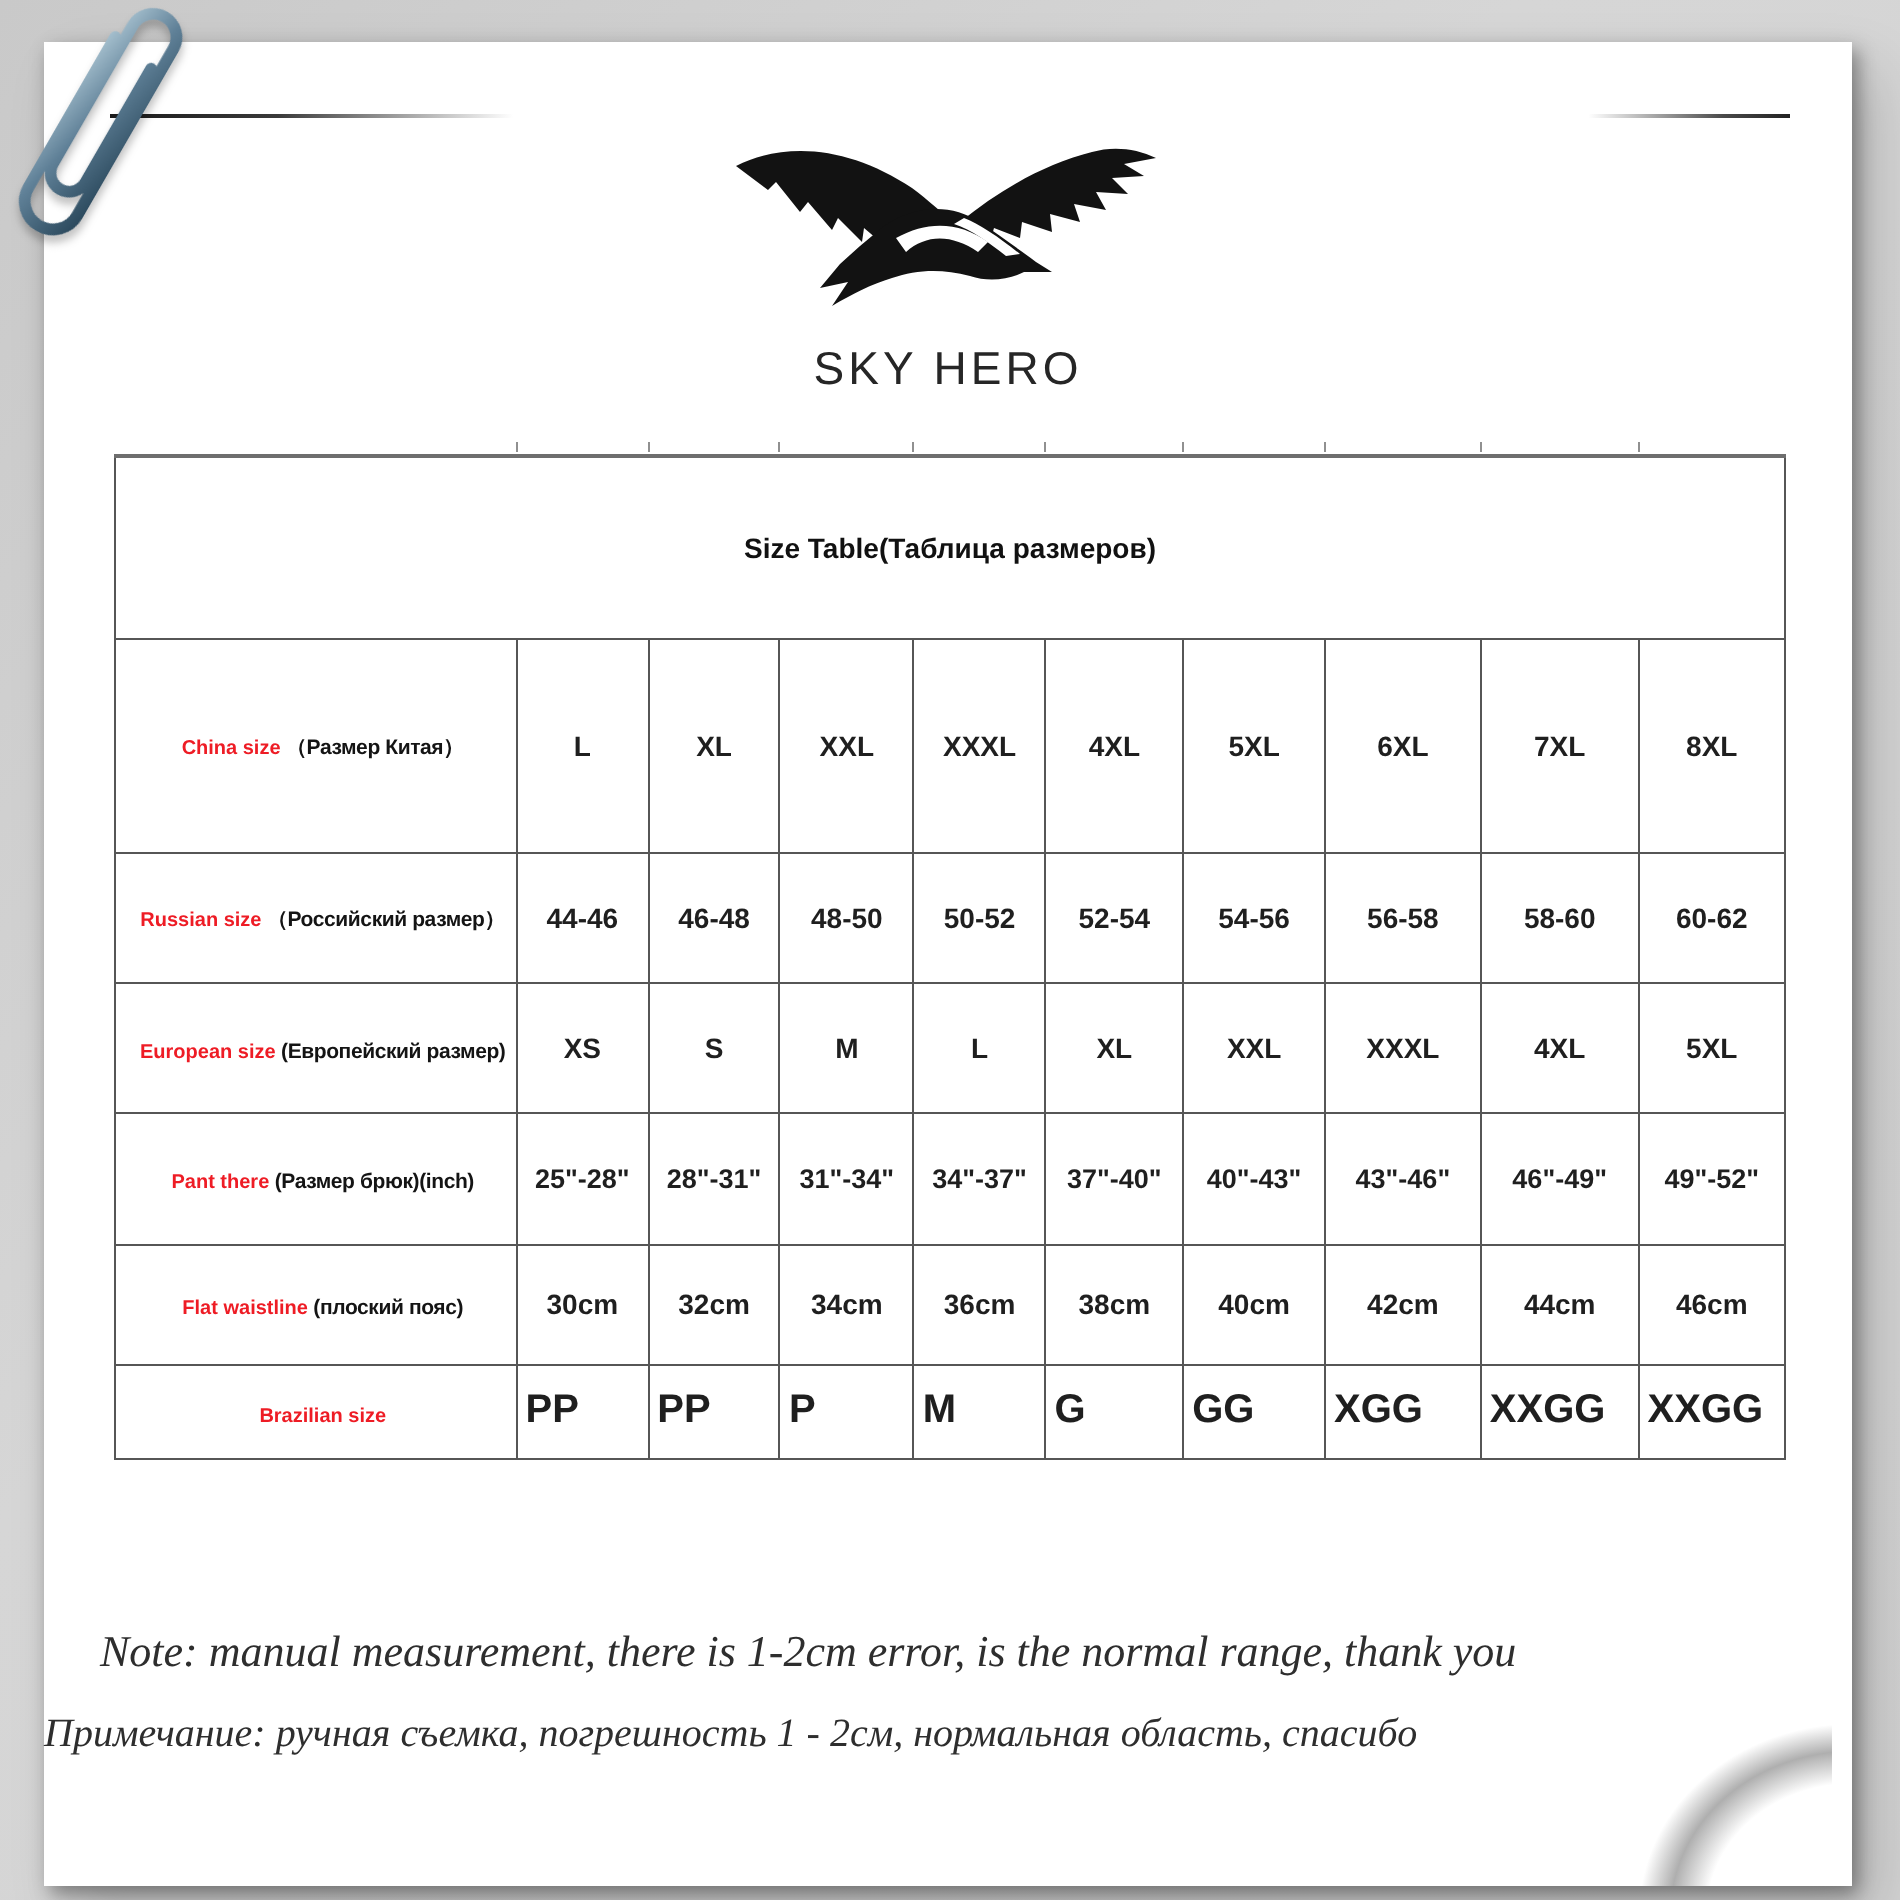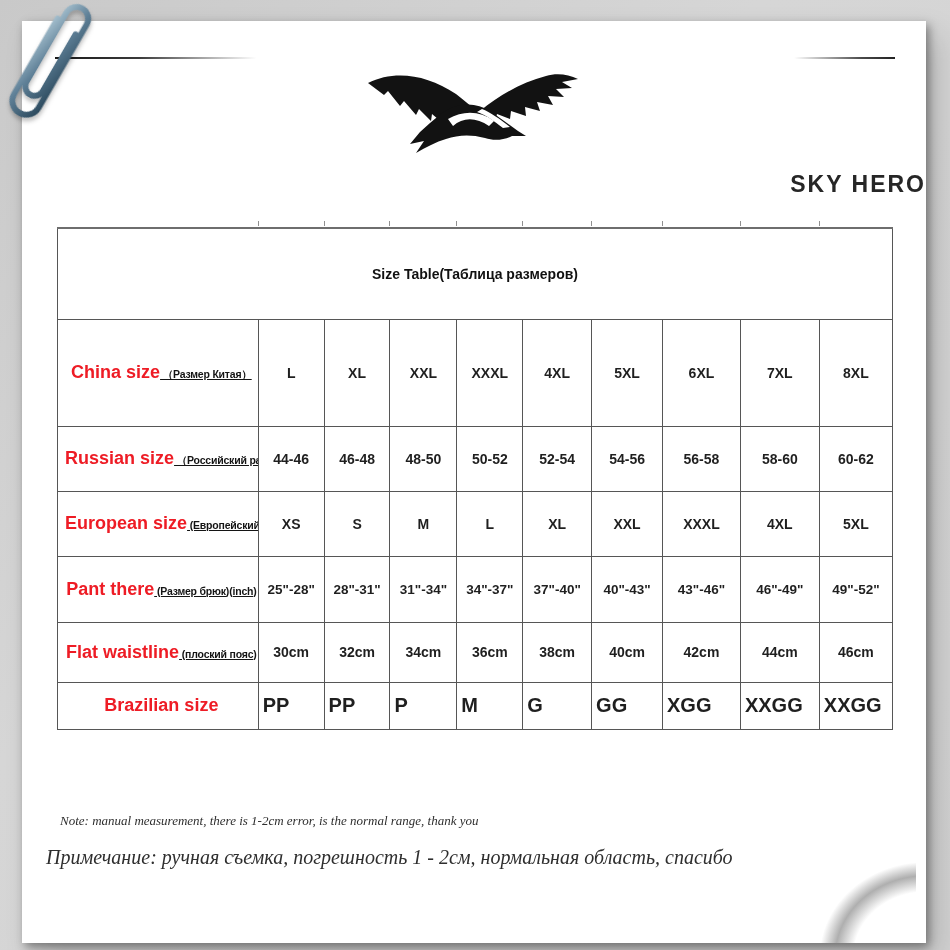--- a/index.html
+++ b/index.html
@@ -25,59 +25,58 @@
   .clip {
     position:absolute; left:16px; top:-26px; width:70px; height:150px;
     transform:rotate(30deg); transform-origin:50% 12%;
     filter:drop-shadow(2px 3px 2px rgba(0,0,0,.25));
   }
   
   .logo { position:absolute; top:46px; left:0; width:100%; text-align:center; }
   .logo svg { display:block; margin:0 auto; }
   .brand {
     margin-top:4px; font-size:23px; letter-spacing:2px; color:#262626;
-    font-weight:700;
-    text-align:right;
+    font-weight:400;
   }
   
   .table-wrap { position:absolute; left:35px; top:206px; width:836px; }
   table.size-table {
     width:100%; border-collapse:collapse; table-layout:fixed;
     border:1px solid #565656; border-top:2px solid #6e6e6e;
     color:var(--text-dark,#1f1f1f);
     padding-left:36px;
   }
   table.size-table td {
     border:1px solid #565656; text-align:center; vertical-align:middle;
     font-weight:bold; font-size:14px; white-space:nowrap; overflow:hidden;
   }
   td.title-cell {
     height:91px; font-size:17.5px; font-weight:bold; color:#111;
     text-align:center;
   }
   td.label-cell { text-align:left; padding-left:7px; }
-  .lab-en { color:var(--label-red,#ee1c25); font-size:18px; font-weight:bold; }
-  .lab-ru { color:#141414; font-size:10.5px; font-weight:bold; letter-spacing:-.2px;text-decoration:underline; }
+  .lab-en { color:var(--label-red,#ee1c25); font-size:10px; font-weight:bold; }
+  .lab-ru { color:#141414; font-size:10.5px; font-weight:bold; letter-spacing:-.2px; }
   tr.row-0 td { height:107px; }
   tr.row-1 td { height:65px; }
   tr.row-2 td { height:65px; }
   tr.row-3 td { height:67px; font-size:13px; letter-spacing:-.2px; }
   tr.row-4 td { height:66px; font-size:13.5px; }
   tr.row-5 td { height:60px; }
   tr.row-6 td { height:47px; }
   tr.row-6 td.val { text-align:left; padding-left:4px; font-size:20px; }
   .tick { position:absolute; width:1px; height:5px; top:-6px; background:#909090; }
   
   .notes {
     position:absolute; left:0; top:792px; width:100%;
     font-family:"Liberation Serif", serif; font-style:italic;
     color:#2e2e2e;
   }
-  .note-en { font-size:13px; padding-left:38px; }
-  .note-ru { font-size:20px; padding-left:24px; margin-top:17px; }
+  .note-en { font-size:22px; padding-left:28px; }
+  .note-ru { font-size:20px; margin-top:17px; }
   
   .curl {
     position:absolute; right:10px; bottom:0; width:130px; height:110px;
     background:radial-gradient(ellipse 130px 115px at 108% 112%,
       rgba(0,0,0,0) 56%, rgba(95,95,95,.5) 70%, rgba(255,255,255,0) 82%);
     pointer-events:none;
   }
 </style>
 </head>
 <body>

